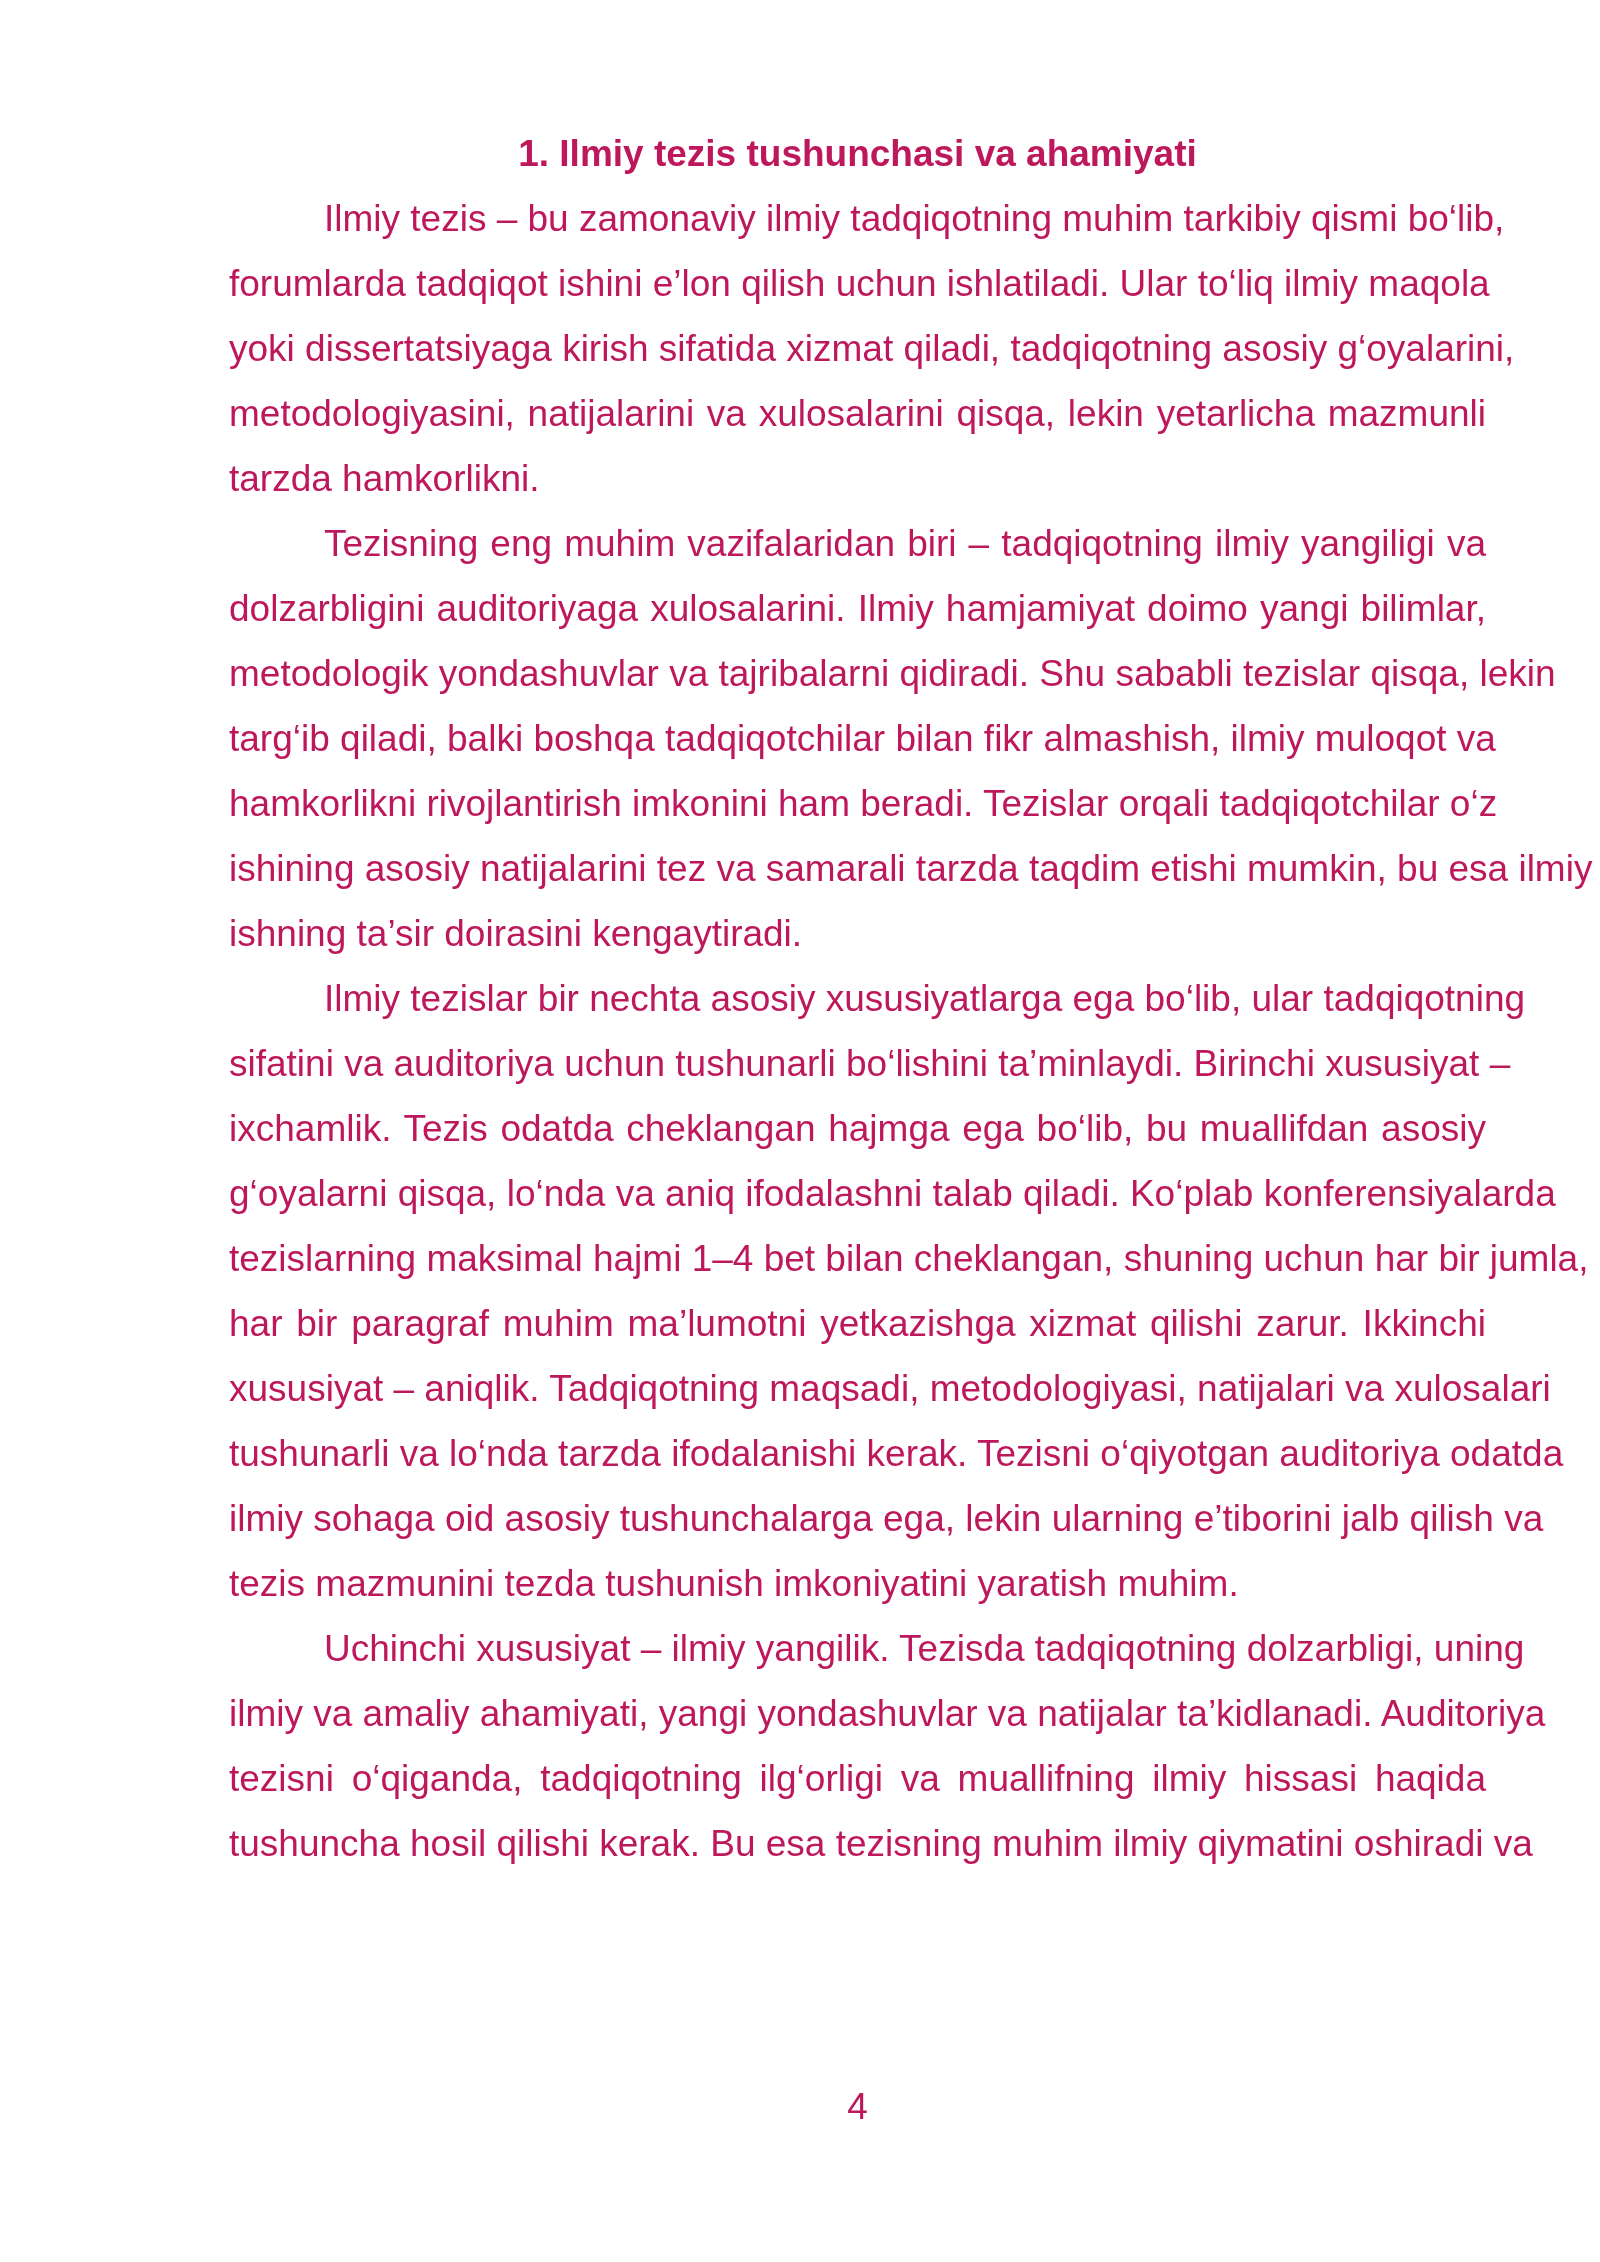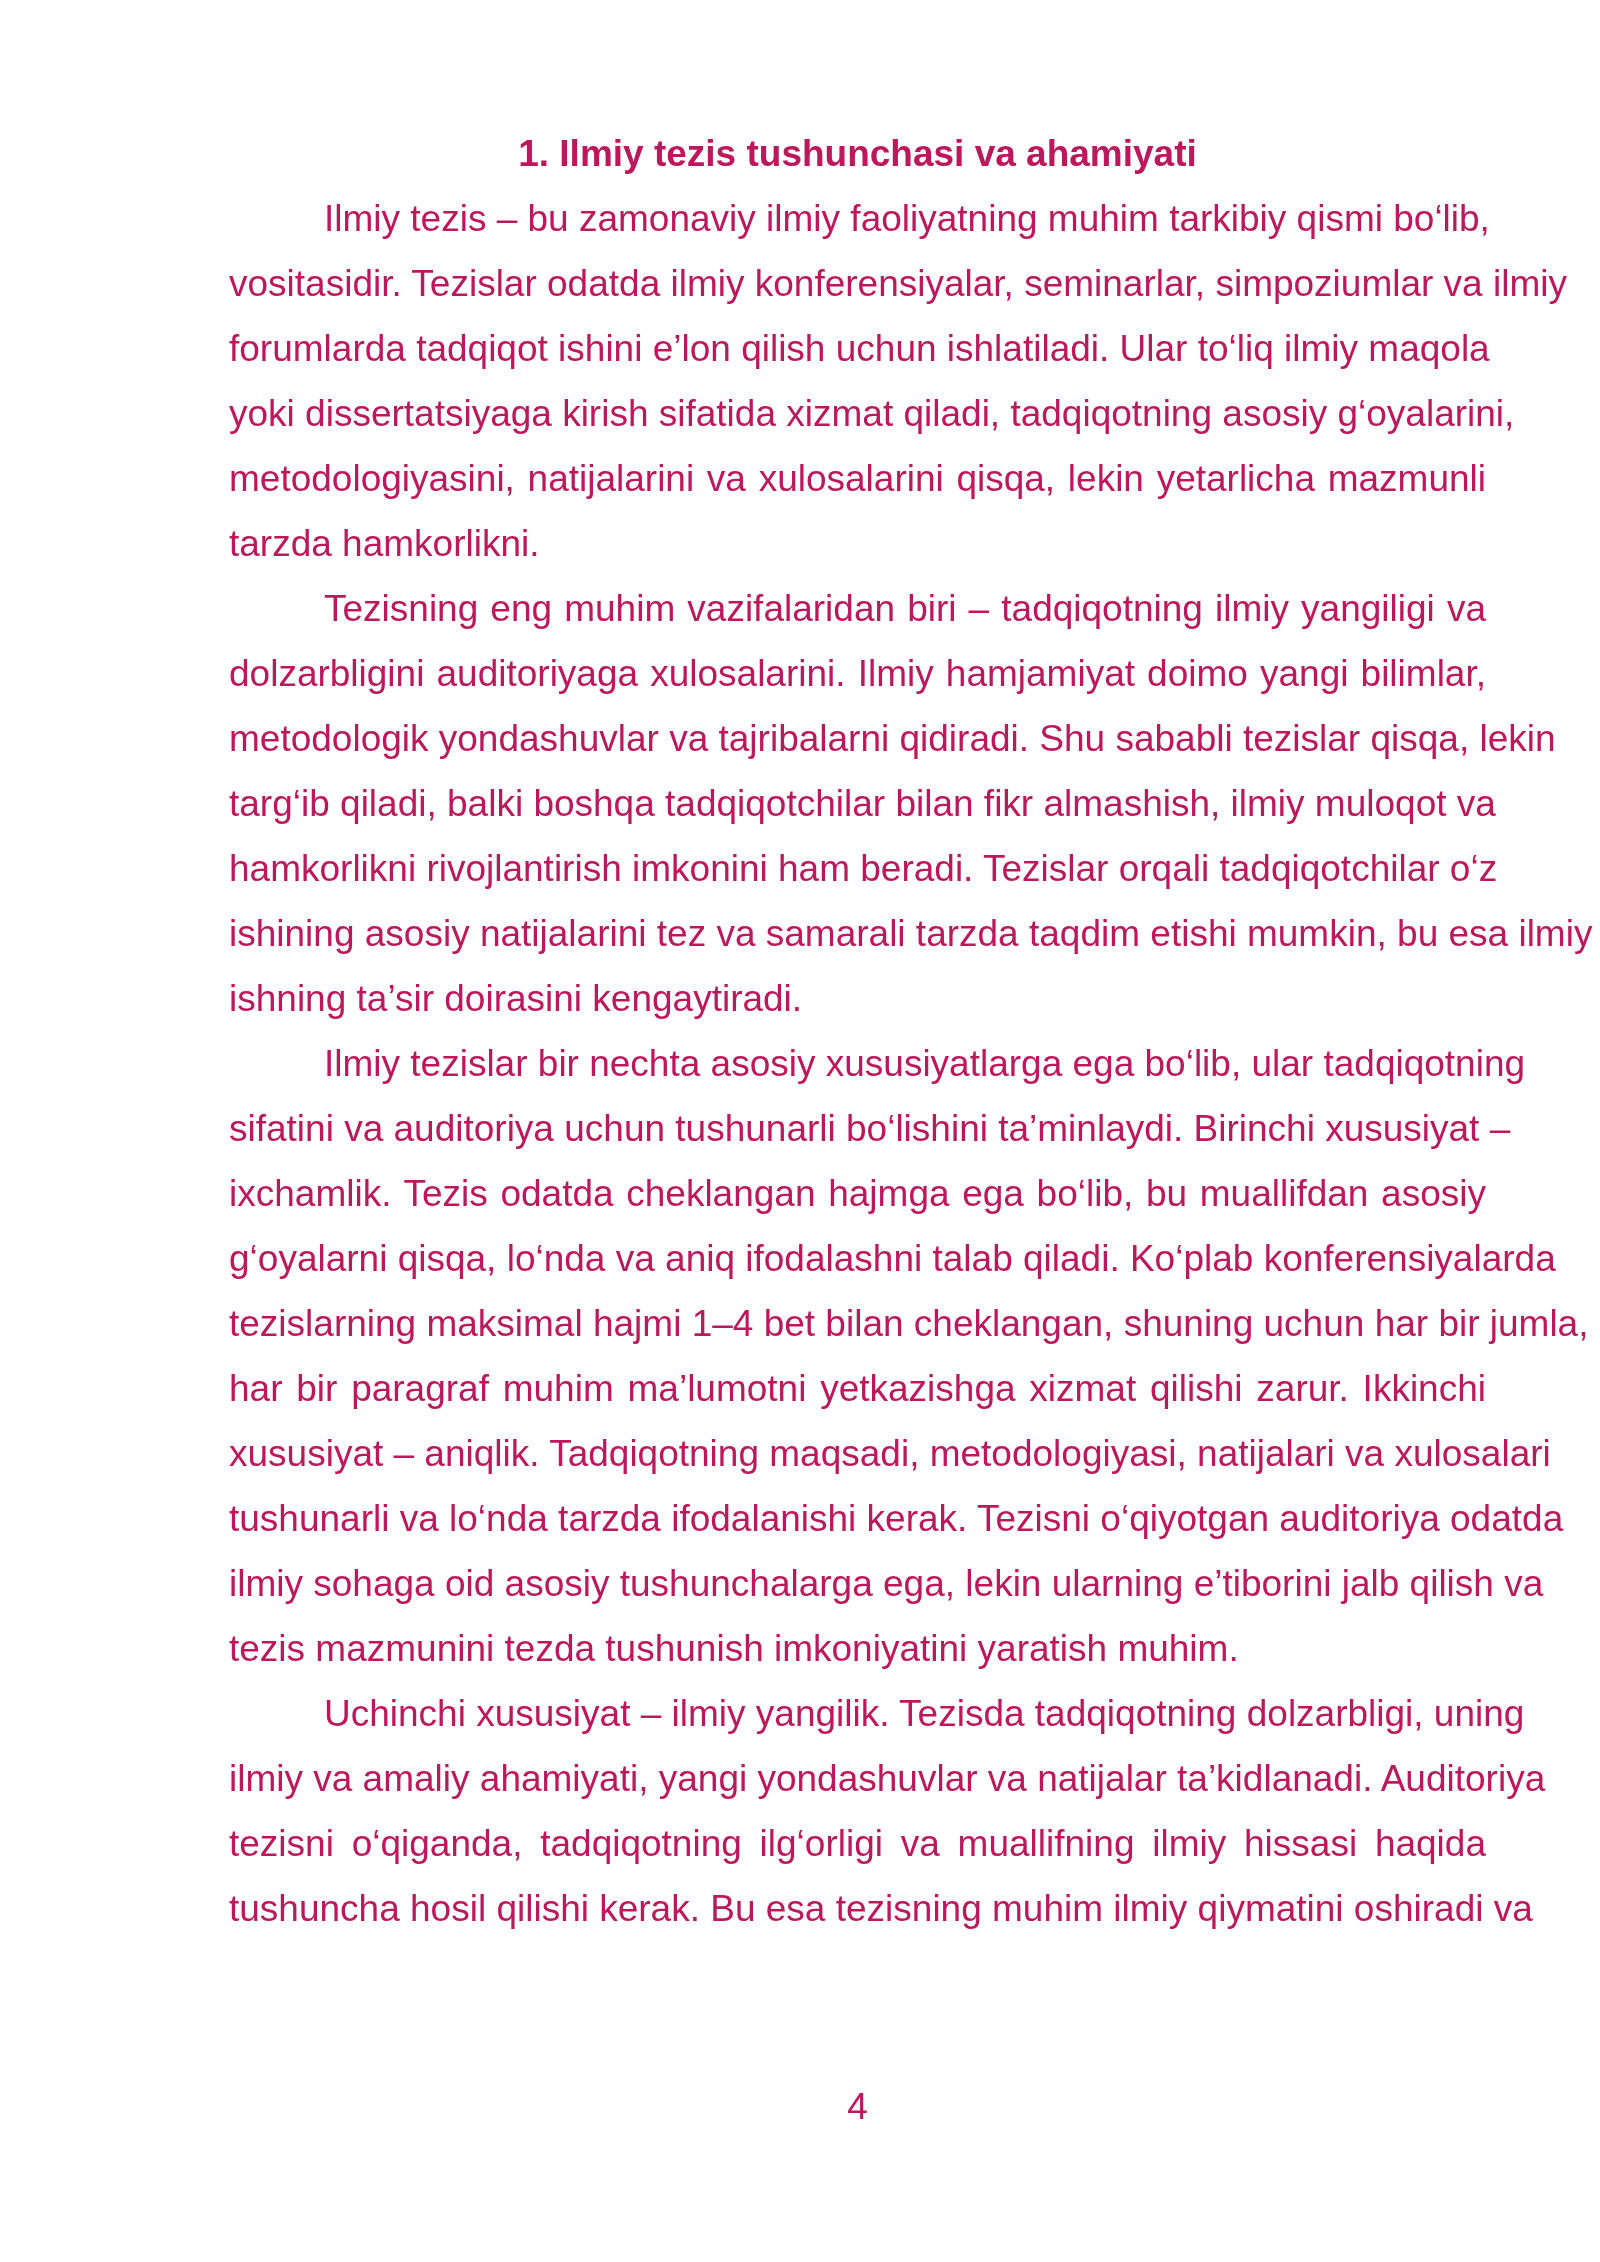--- a/index.html
+++ b/index.html
@@ -57,22 +57,21 @@
 </style>
 </head>
 <body>
 
 <div class="page">
   <div class="content">
 
     <h1 class="title">1. Ilmiy tezis tushunchasi va ahamiyati</h1>
 
     <div class="para">
-      <div class="line first">Ilmiy tezis – bu zamonaviy ilmiy faoliyatning muhim tarkibiy qismi bo‘lib,</div>
-      <div class="line">vositasidir. Tezislar odatda ilmiy konferensiyalar, seminarlar, simpoziumlar va ilmiy</div>
+      <div class="line first">Ilmiy tezis – bu zamonaviy ilmiy tadqiqotning muhim tarkibiy qismi bo‘lib,</div>
       <div class="line">forumlarda tadqiqot ishini e’lon qilish uchun ishlatiladi. Ular to‘liq ilmiy maqola</div>
       <div class="line">yoki dissertatsiyaga kirish sifatida xizmat qiladi, tadqiqotning asosiy g‘oyalarini,</div>
       <div class="line">metodologiyasini, natijalarini va xulosalarini qisqa, lekin yetarlicha mazmunli</div>
       <div class="line last">tarzda hamkorlikni.</div>
     </div>
 
     <div class="para">
       <div class="line first">Tezisning eng muhim vazifalaridan biri – tadqiqotning ilmiy yangiligi va</div>
       <div class="line">dolzarbligini auditoriyaga xulosalarini. Ilmiy hamjamiyat doimo yangi bilimlar,</div>
       <div class="line">metodologik yondashuvlar va tajribalarni qidiradi. Shu sababli tezislar qisqa, lekin</div>

